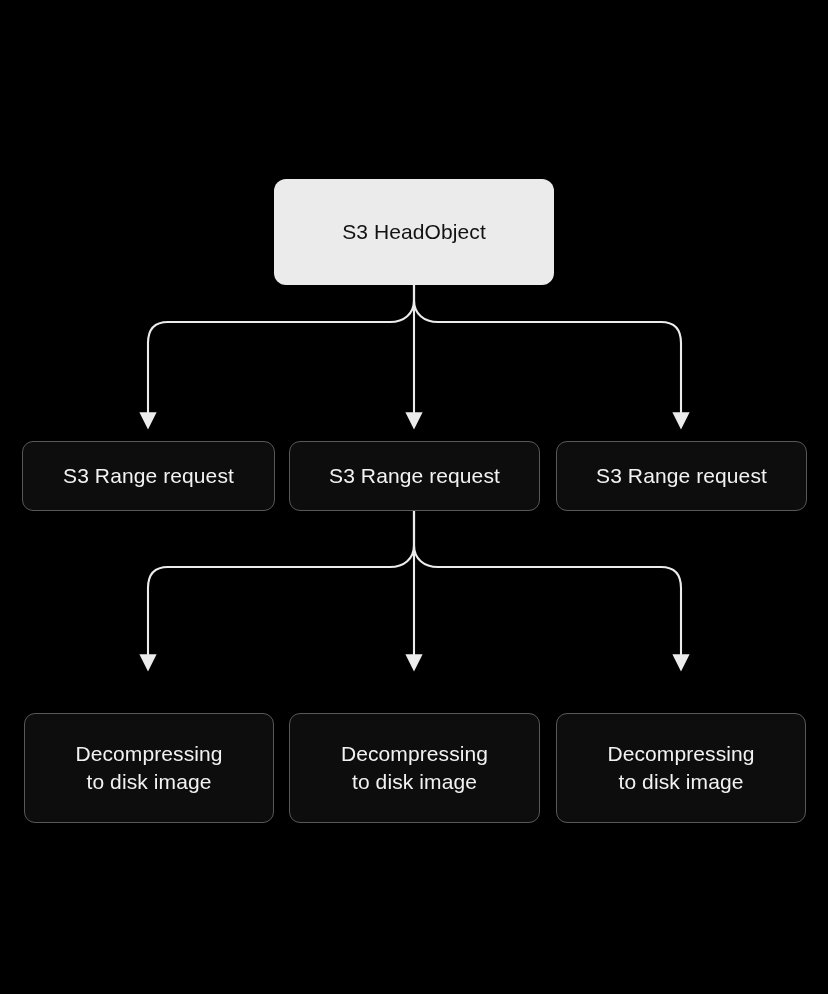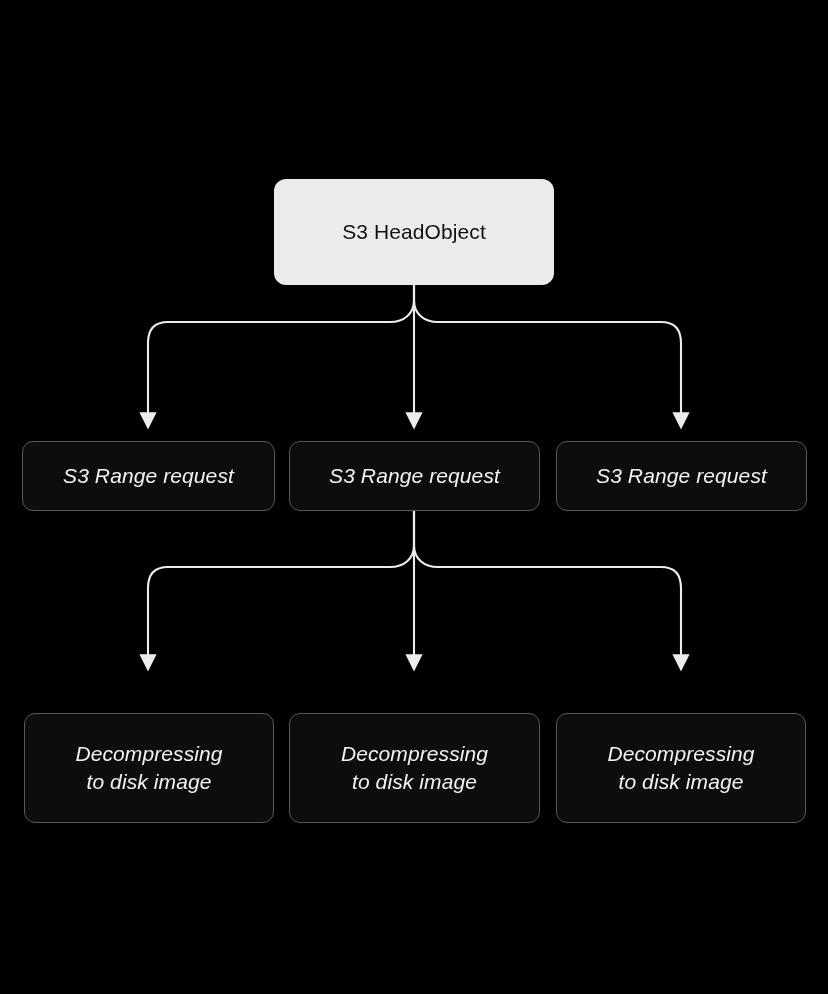--- a/index.html
+++ b/index.html
@@ -53,21 +53,20 @@
     letter-spacing: 0.1px;
   }
 
   .node-dark {
     background: #0d0d0d;
     color: #f2f2f2;
     border: 1.6px solid #57585a;
     border-radius: 11px;
     font-size: 21px;
     letter-spacing: 0.1px;
-    font-style: italic;
   }
 
   .node-two-line {
     font-size: 21px;
     line-height: 1.34;
     margin-top: 32px;
   }
 </style>
 </head>
 <body style="background: rgb(0, 0, 0);">

